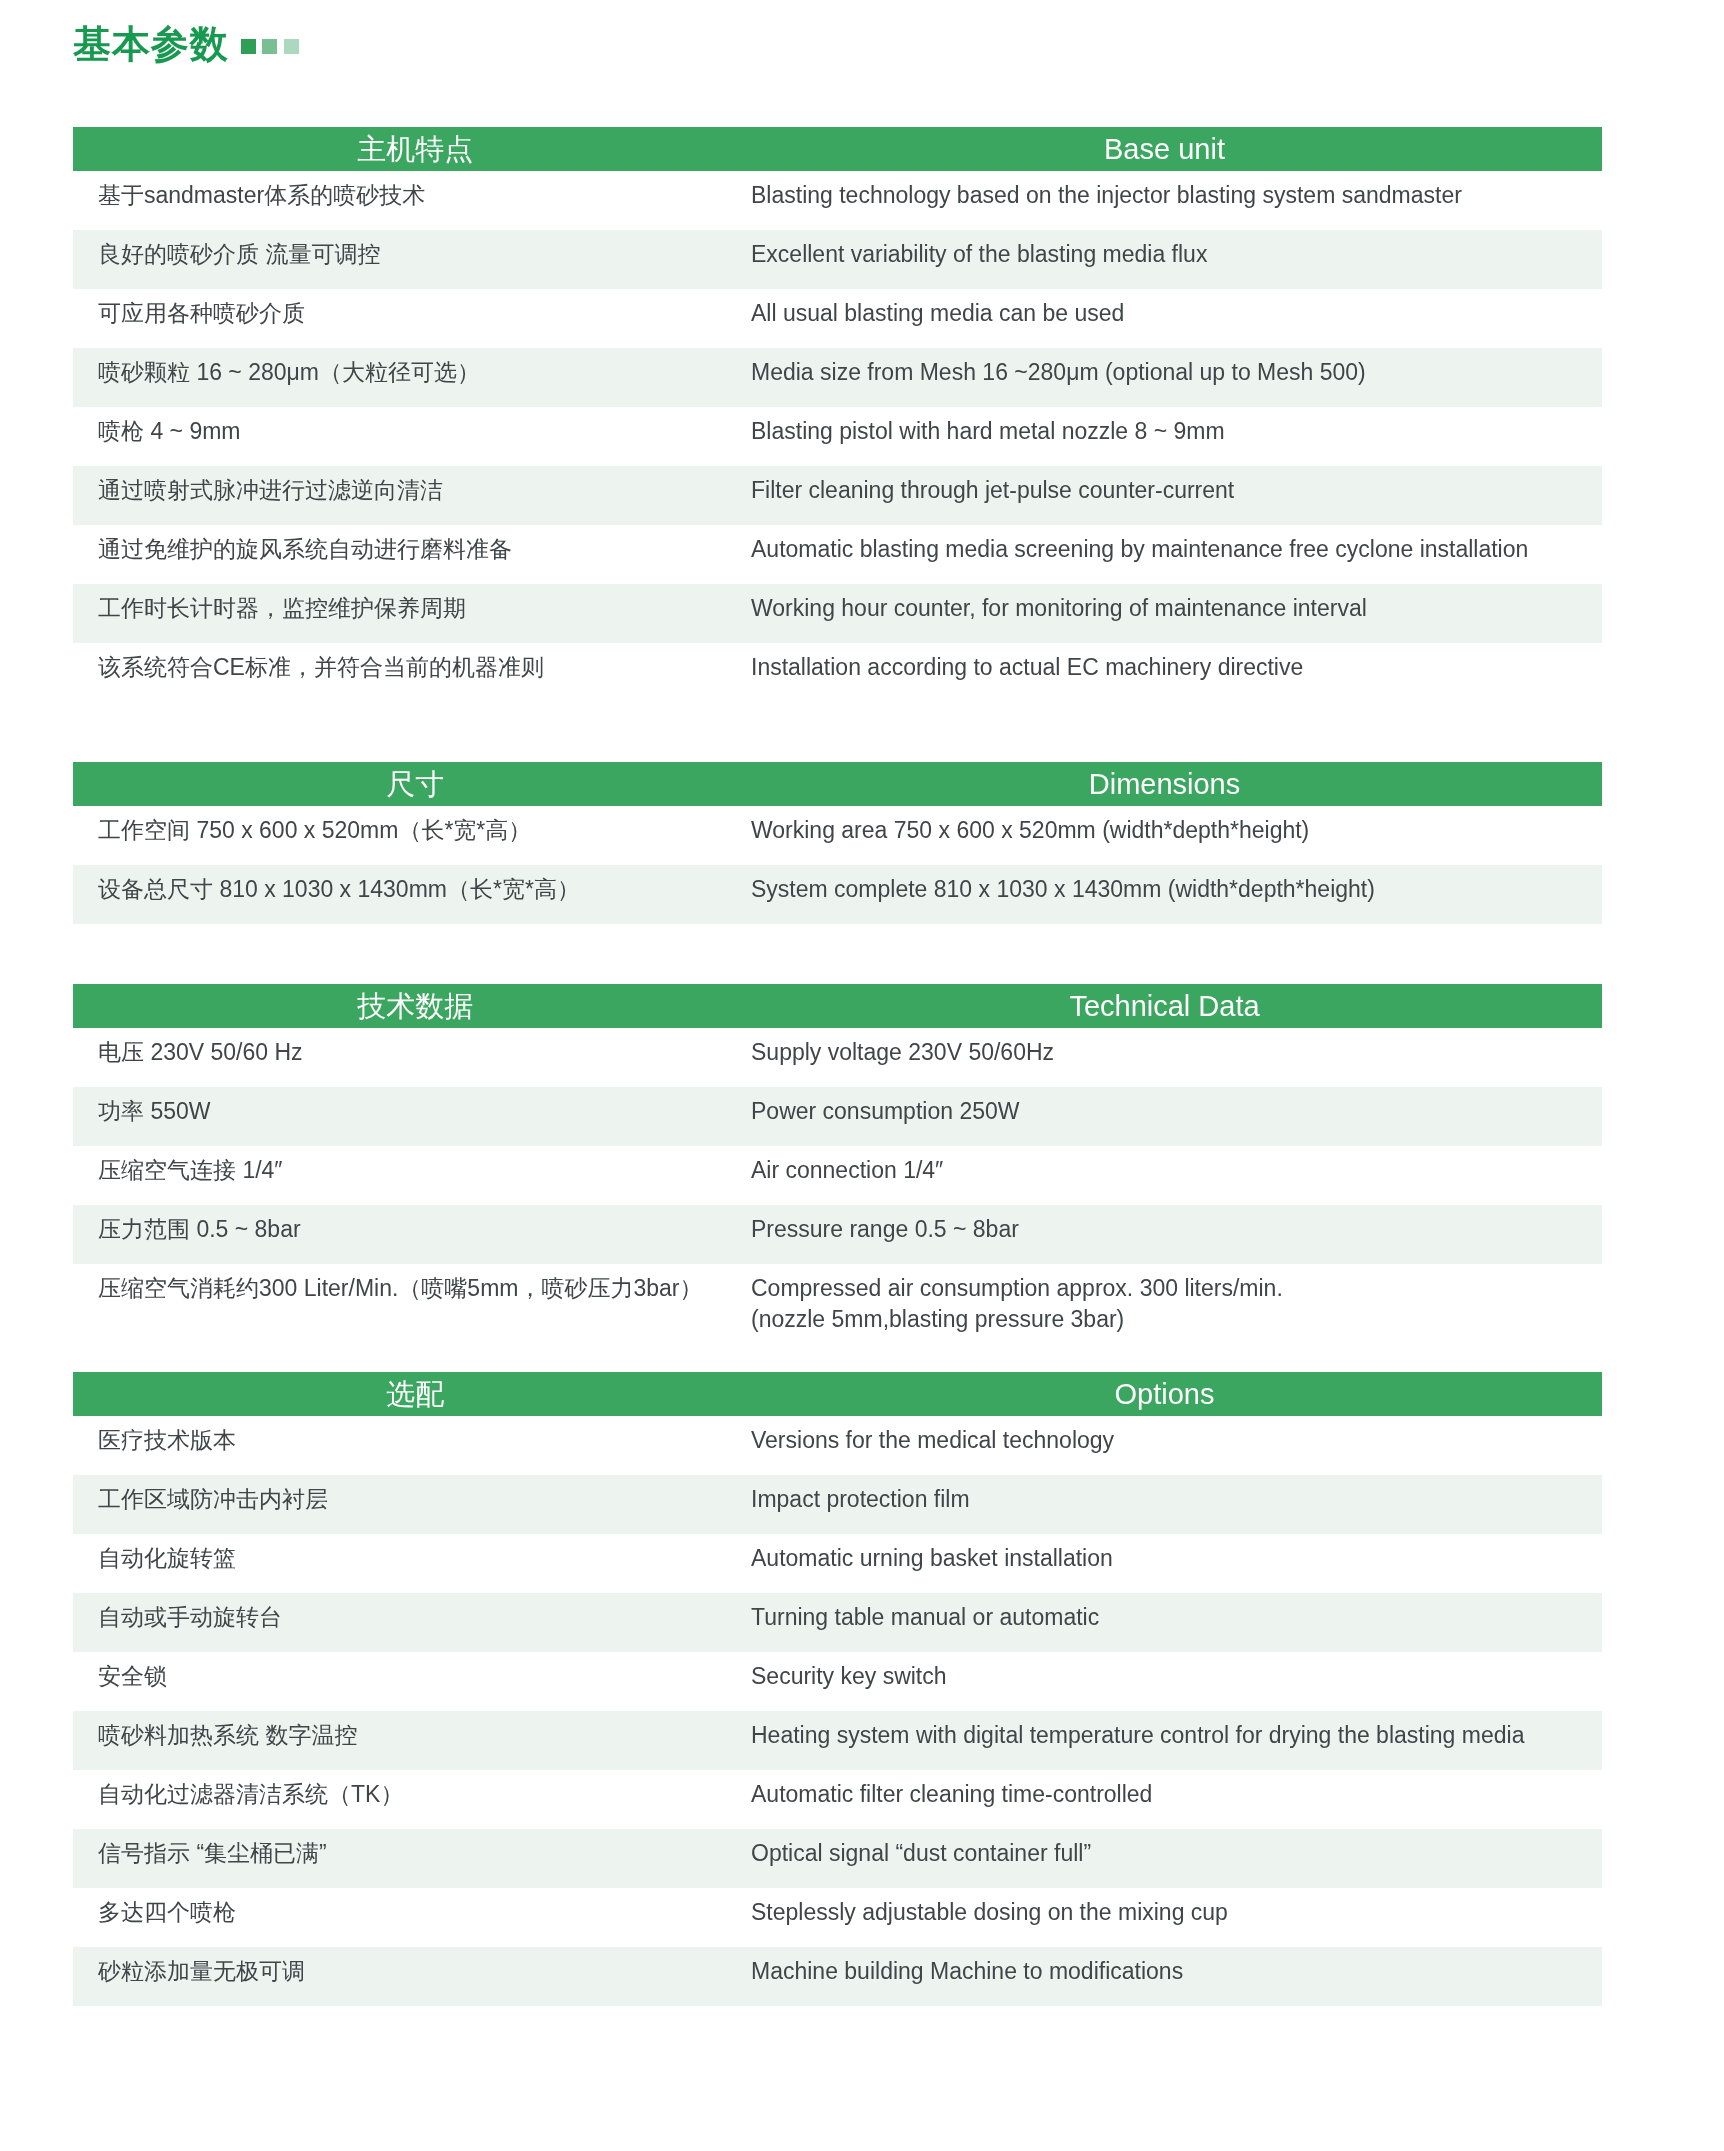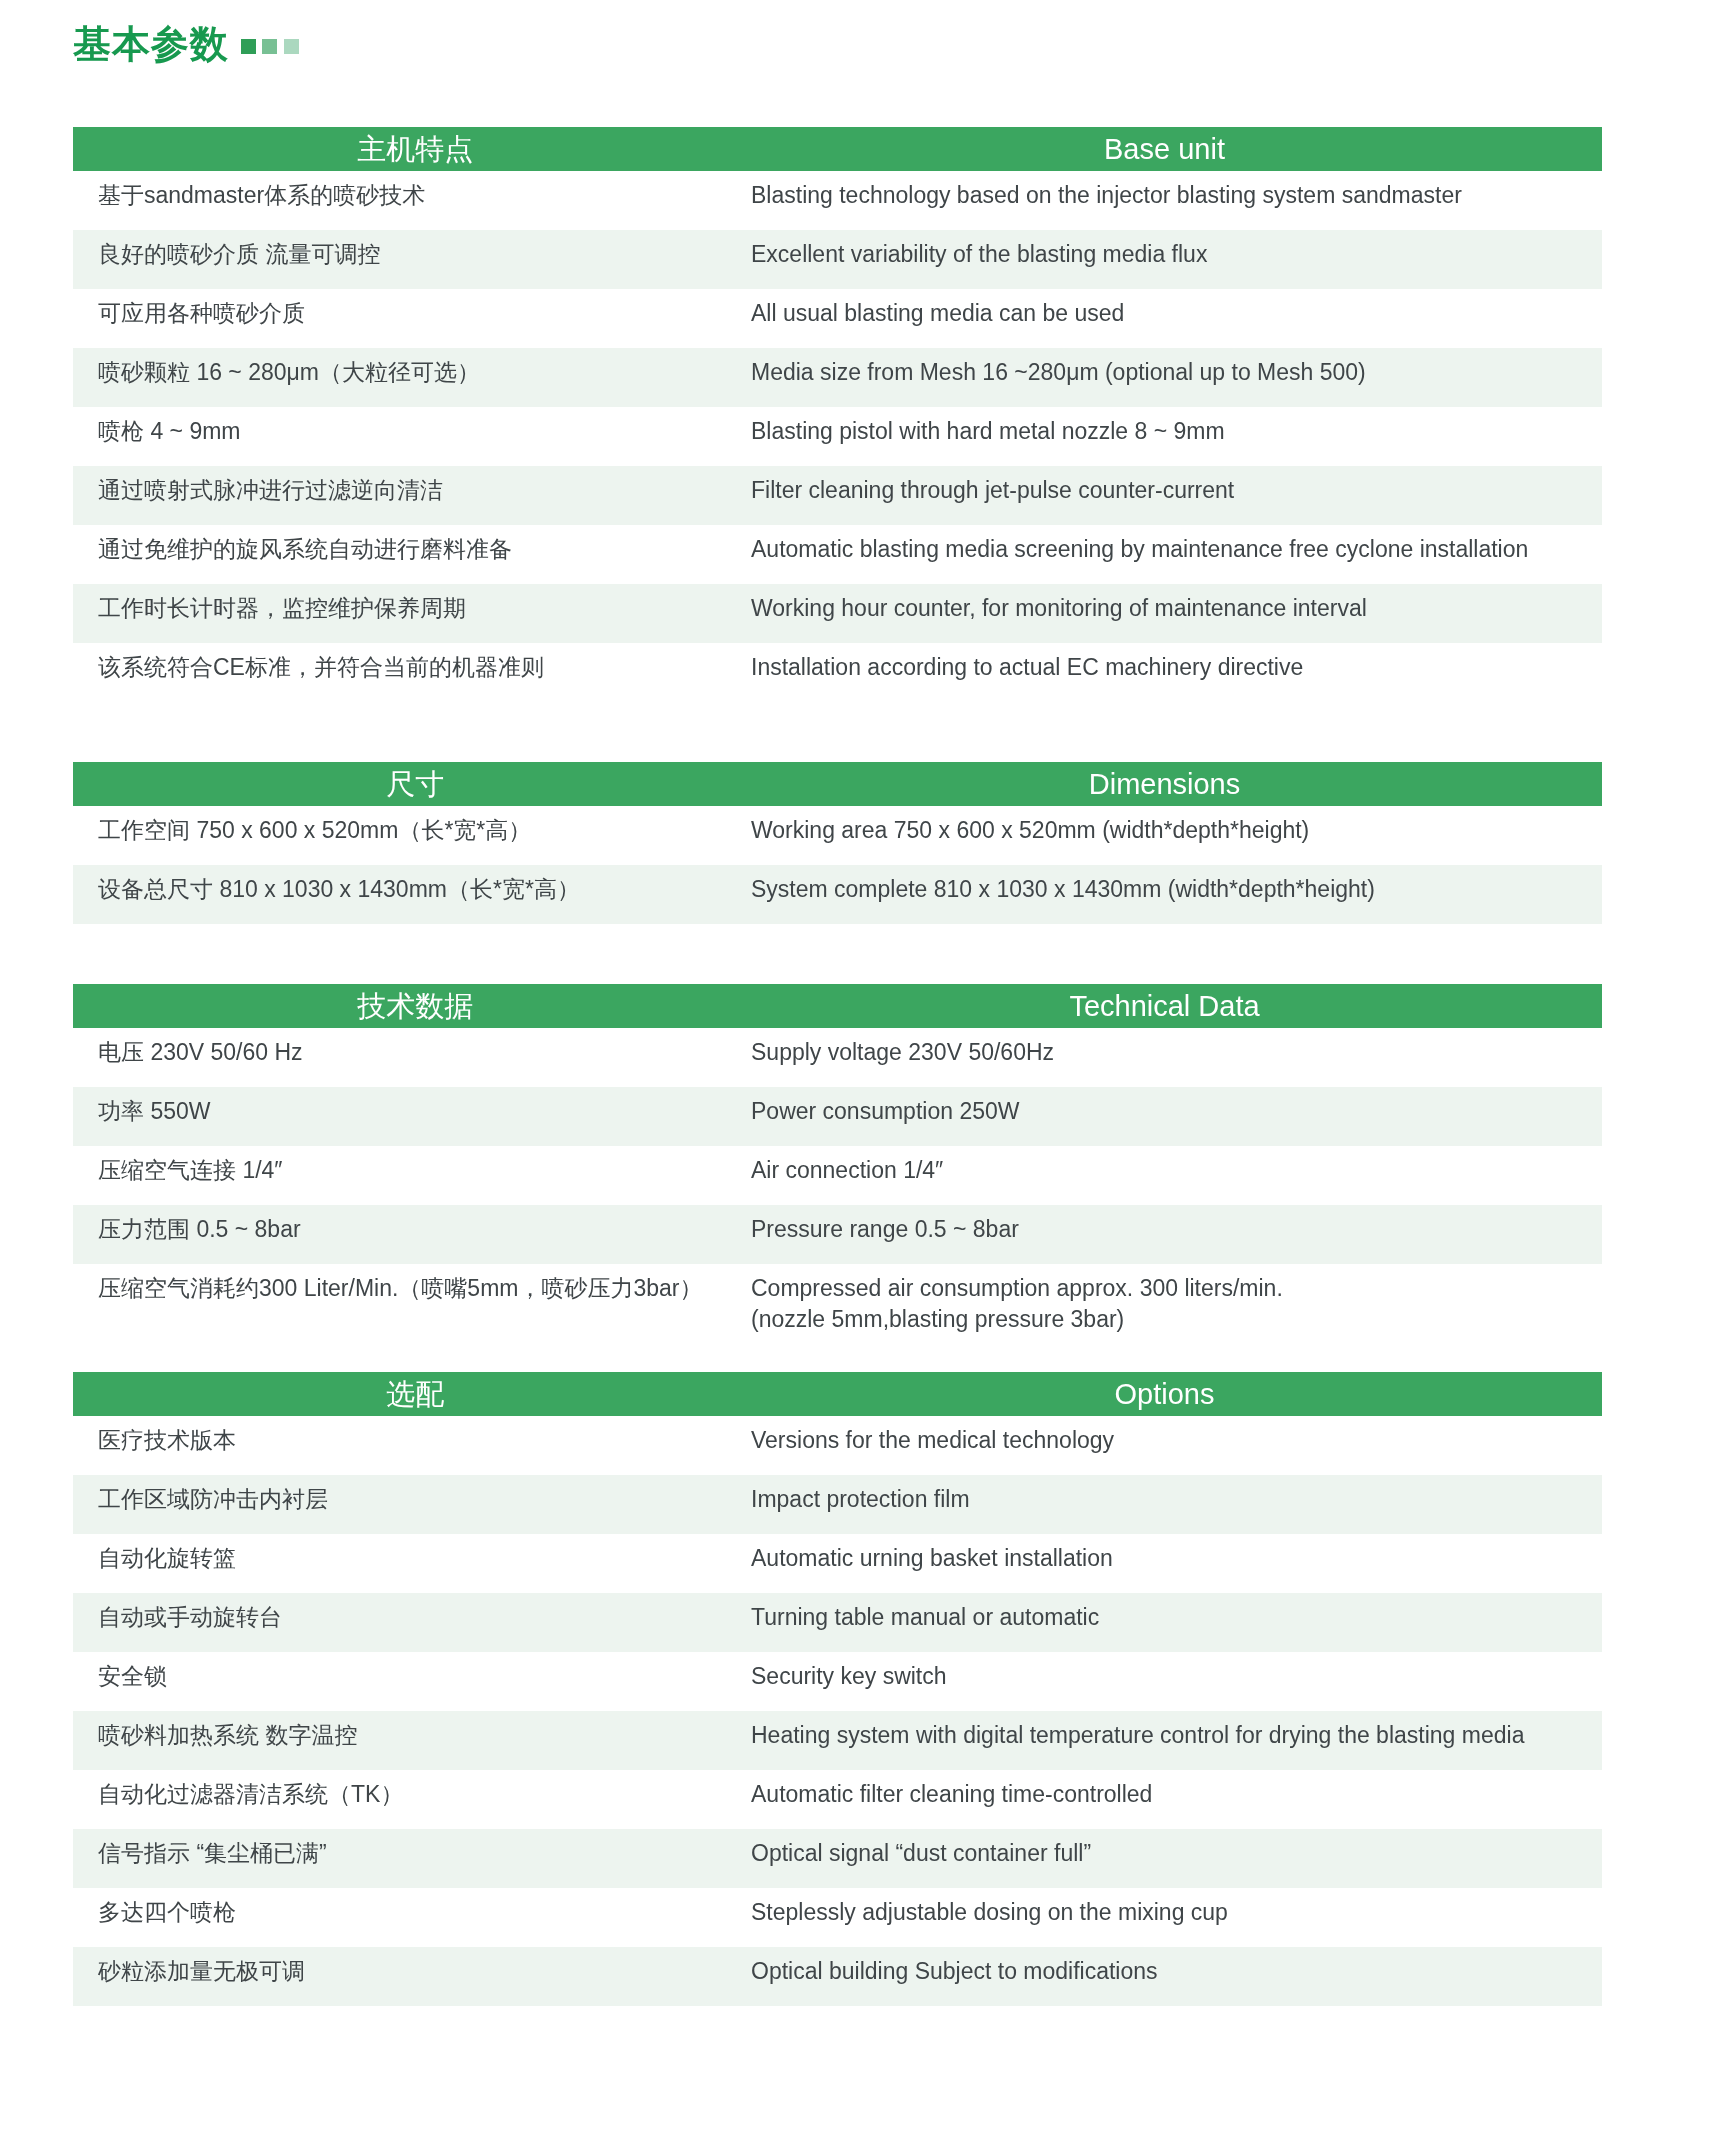--- a/index.html
+++ b/index.html
@@ -188,19 +188,19 @@
         <div class="row">
           <span class="col-zh">信号指示 “集尘桶已满”</span>
           <span class="col-en">Optical signal “dust container full”</span>
         </div>
         <div class="row">
           <span class="col-zh">多达四个喷枪</span>
           <span class="col-en">Steplessly adjustable dosing on the mixing cup</span>
         </div>
         <div class="row">
           <span class="col-zh">砂粒添加量无极可调</span>
-          <span class="col-en">Optical building Subject to modifications</span>
+          <span class="col-en">Machine building Machine to modifications</span>
         </div>
       </div>
   </section>
 
 </div>
 
 
 </body></html>

